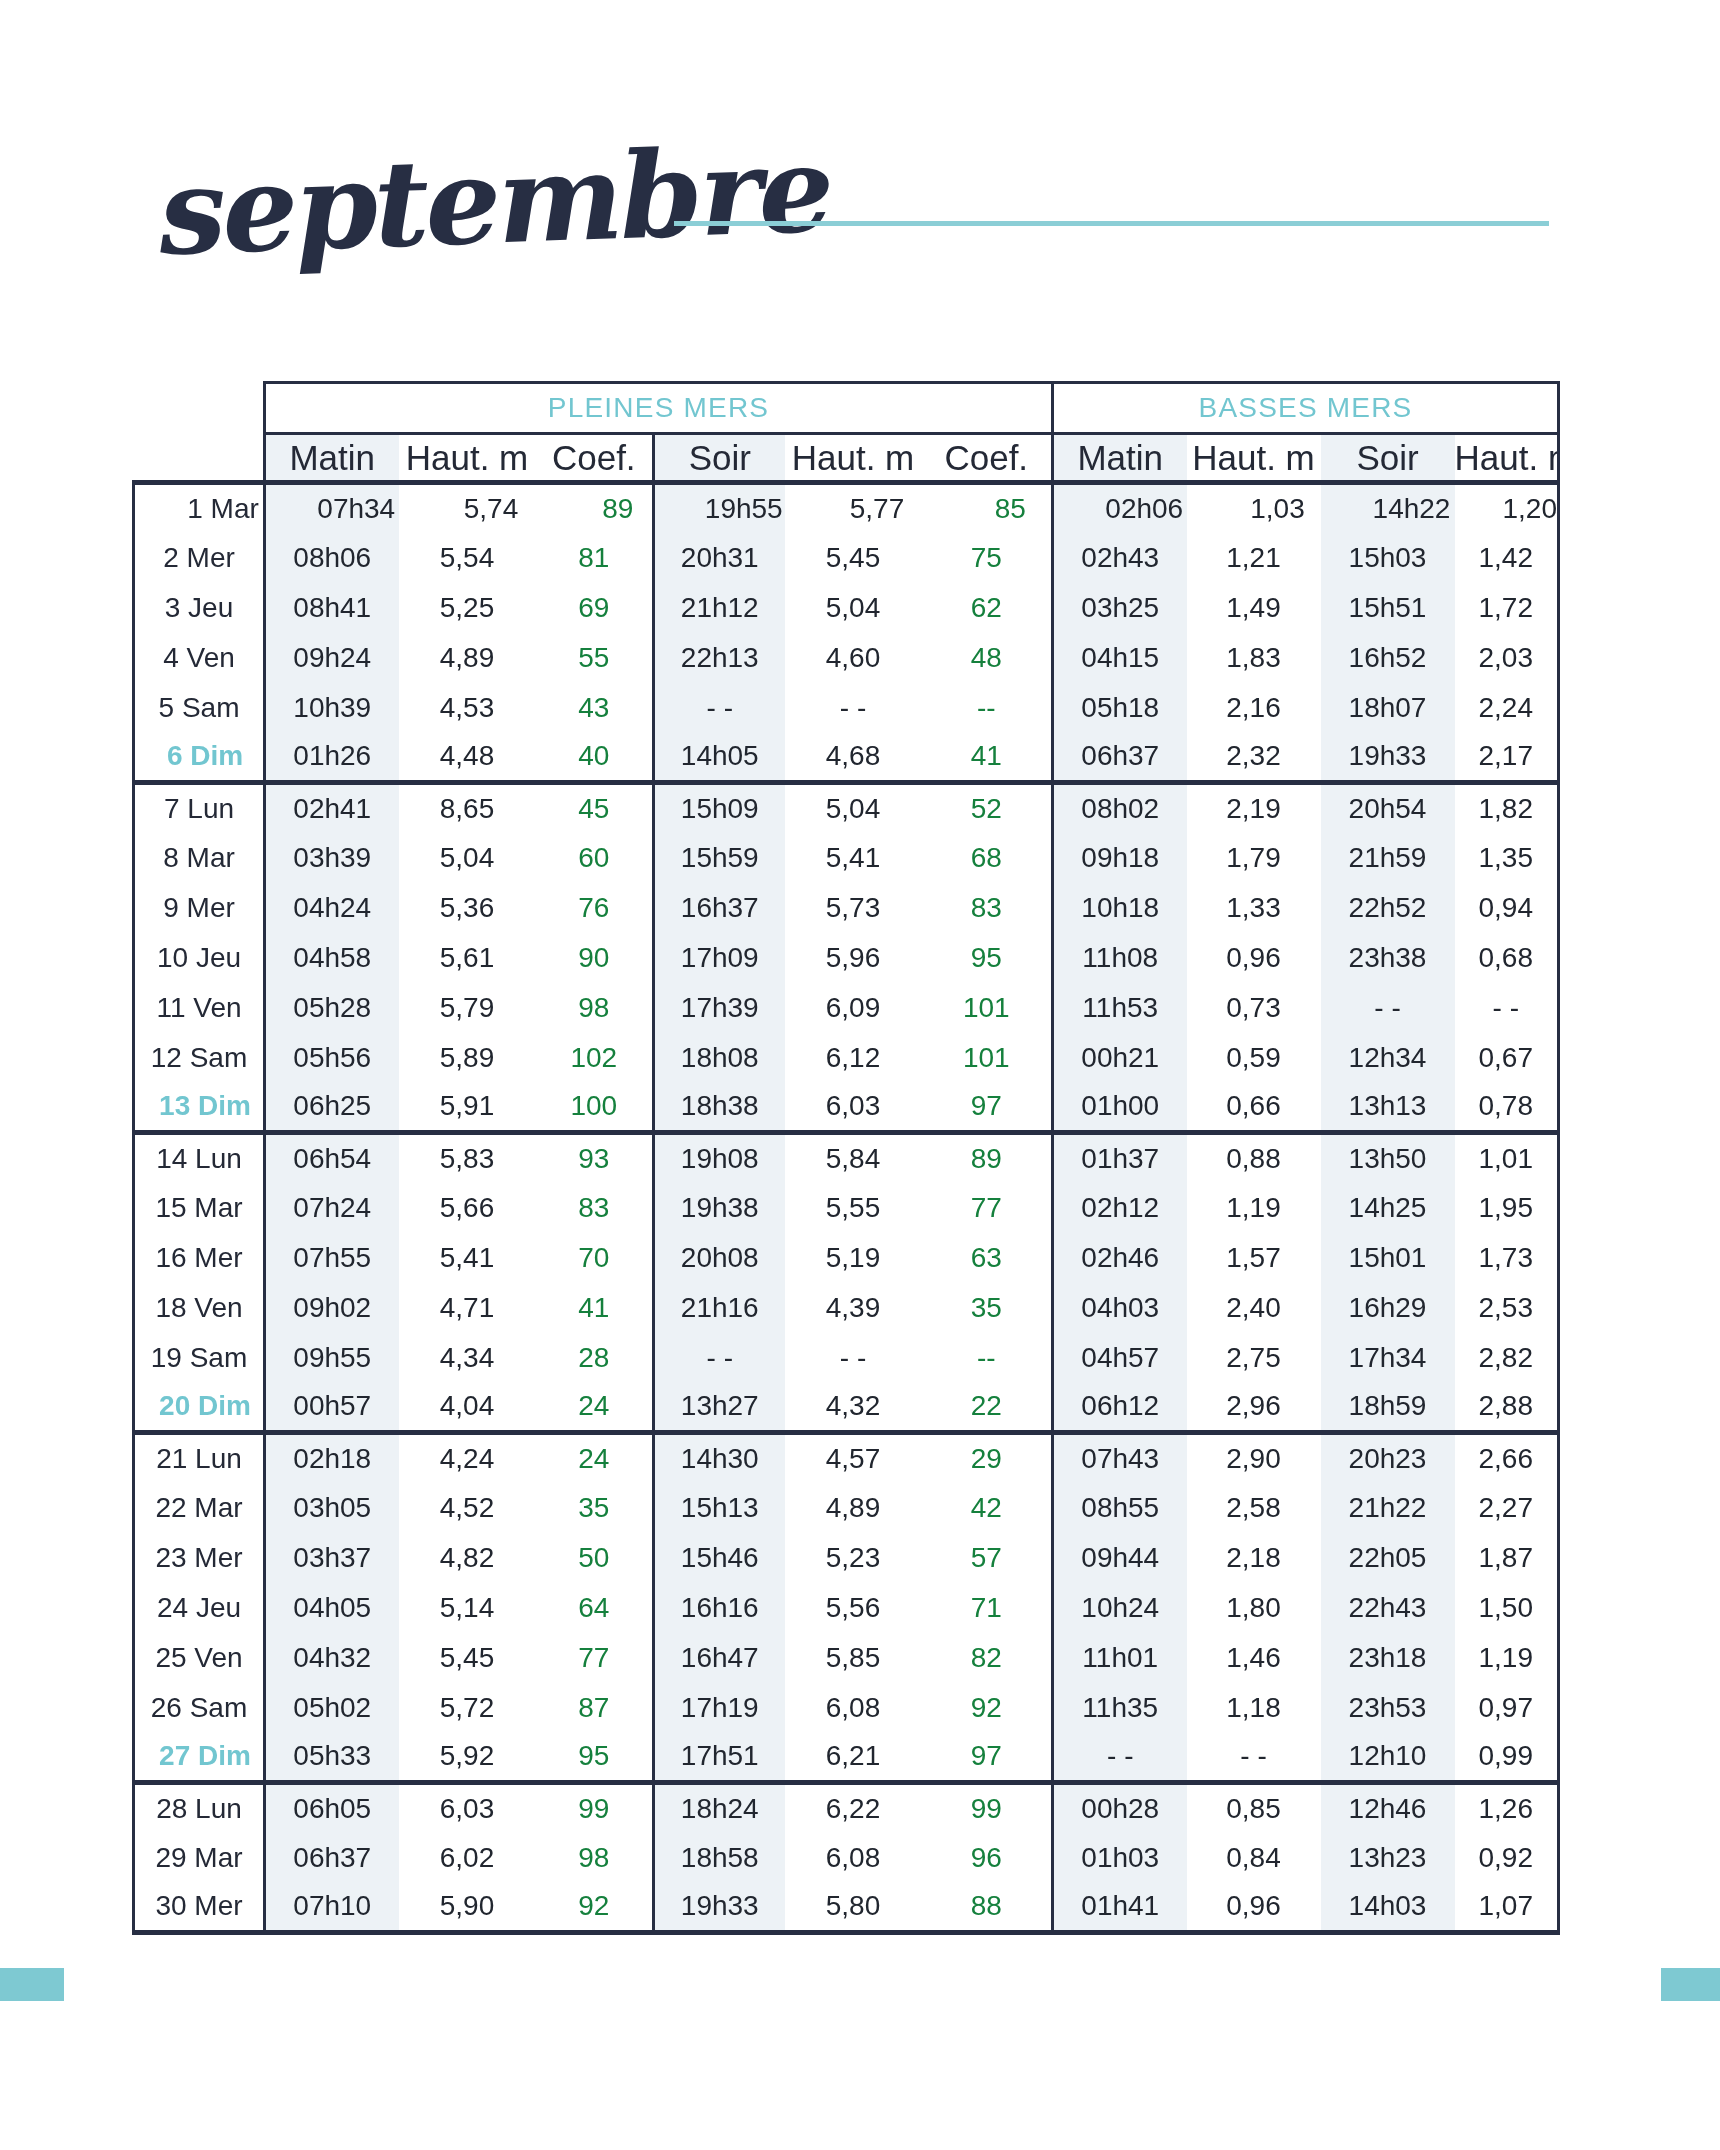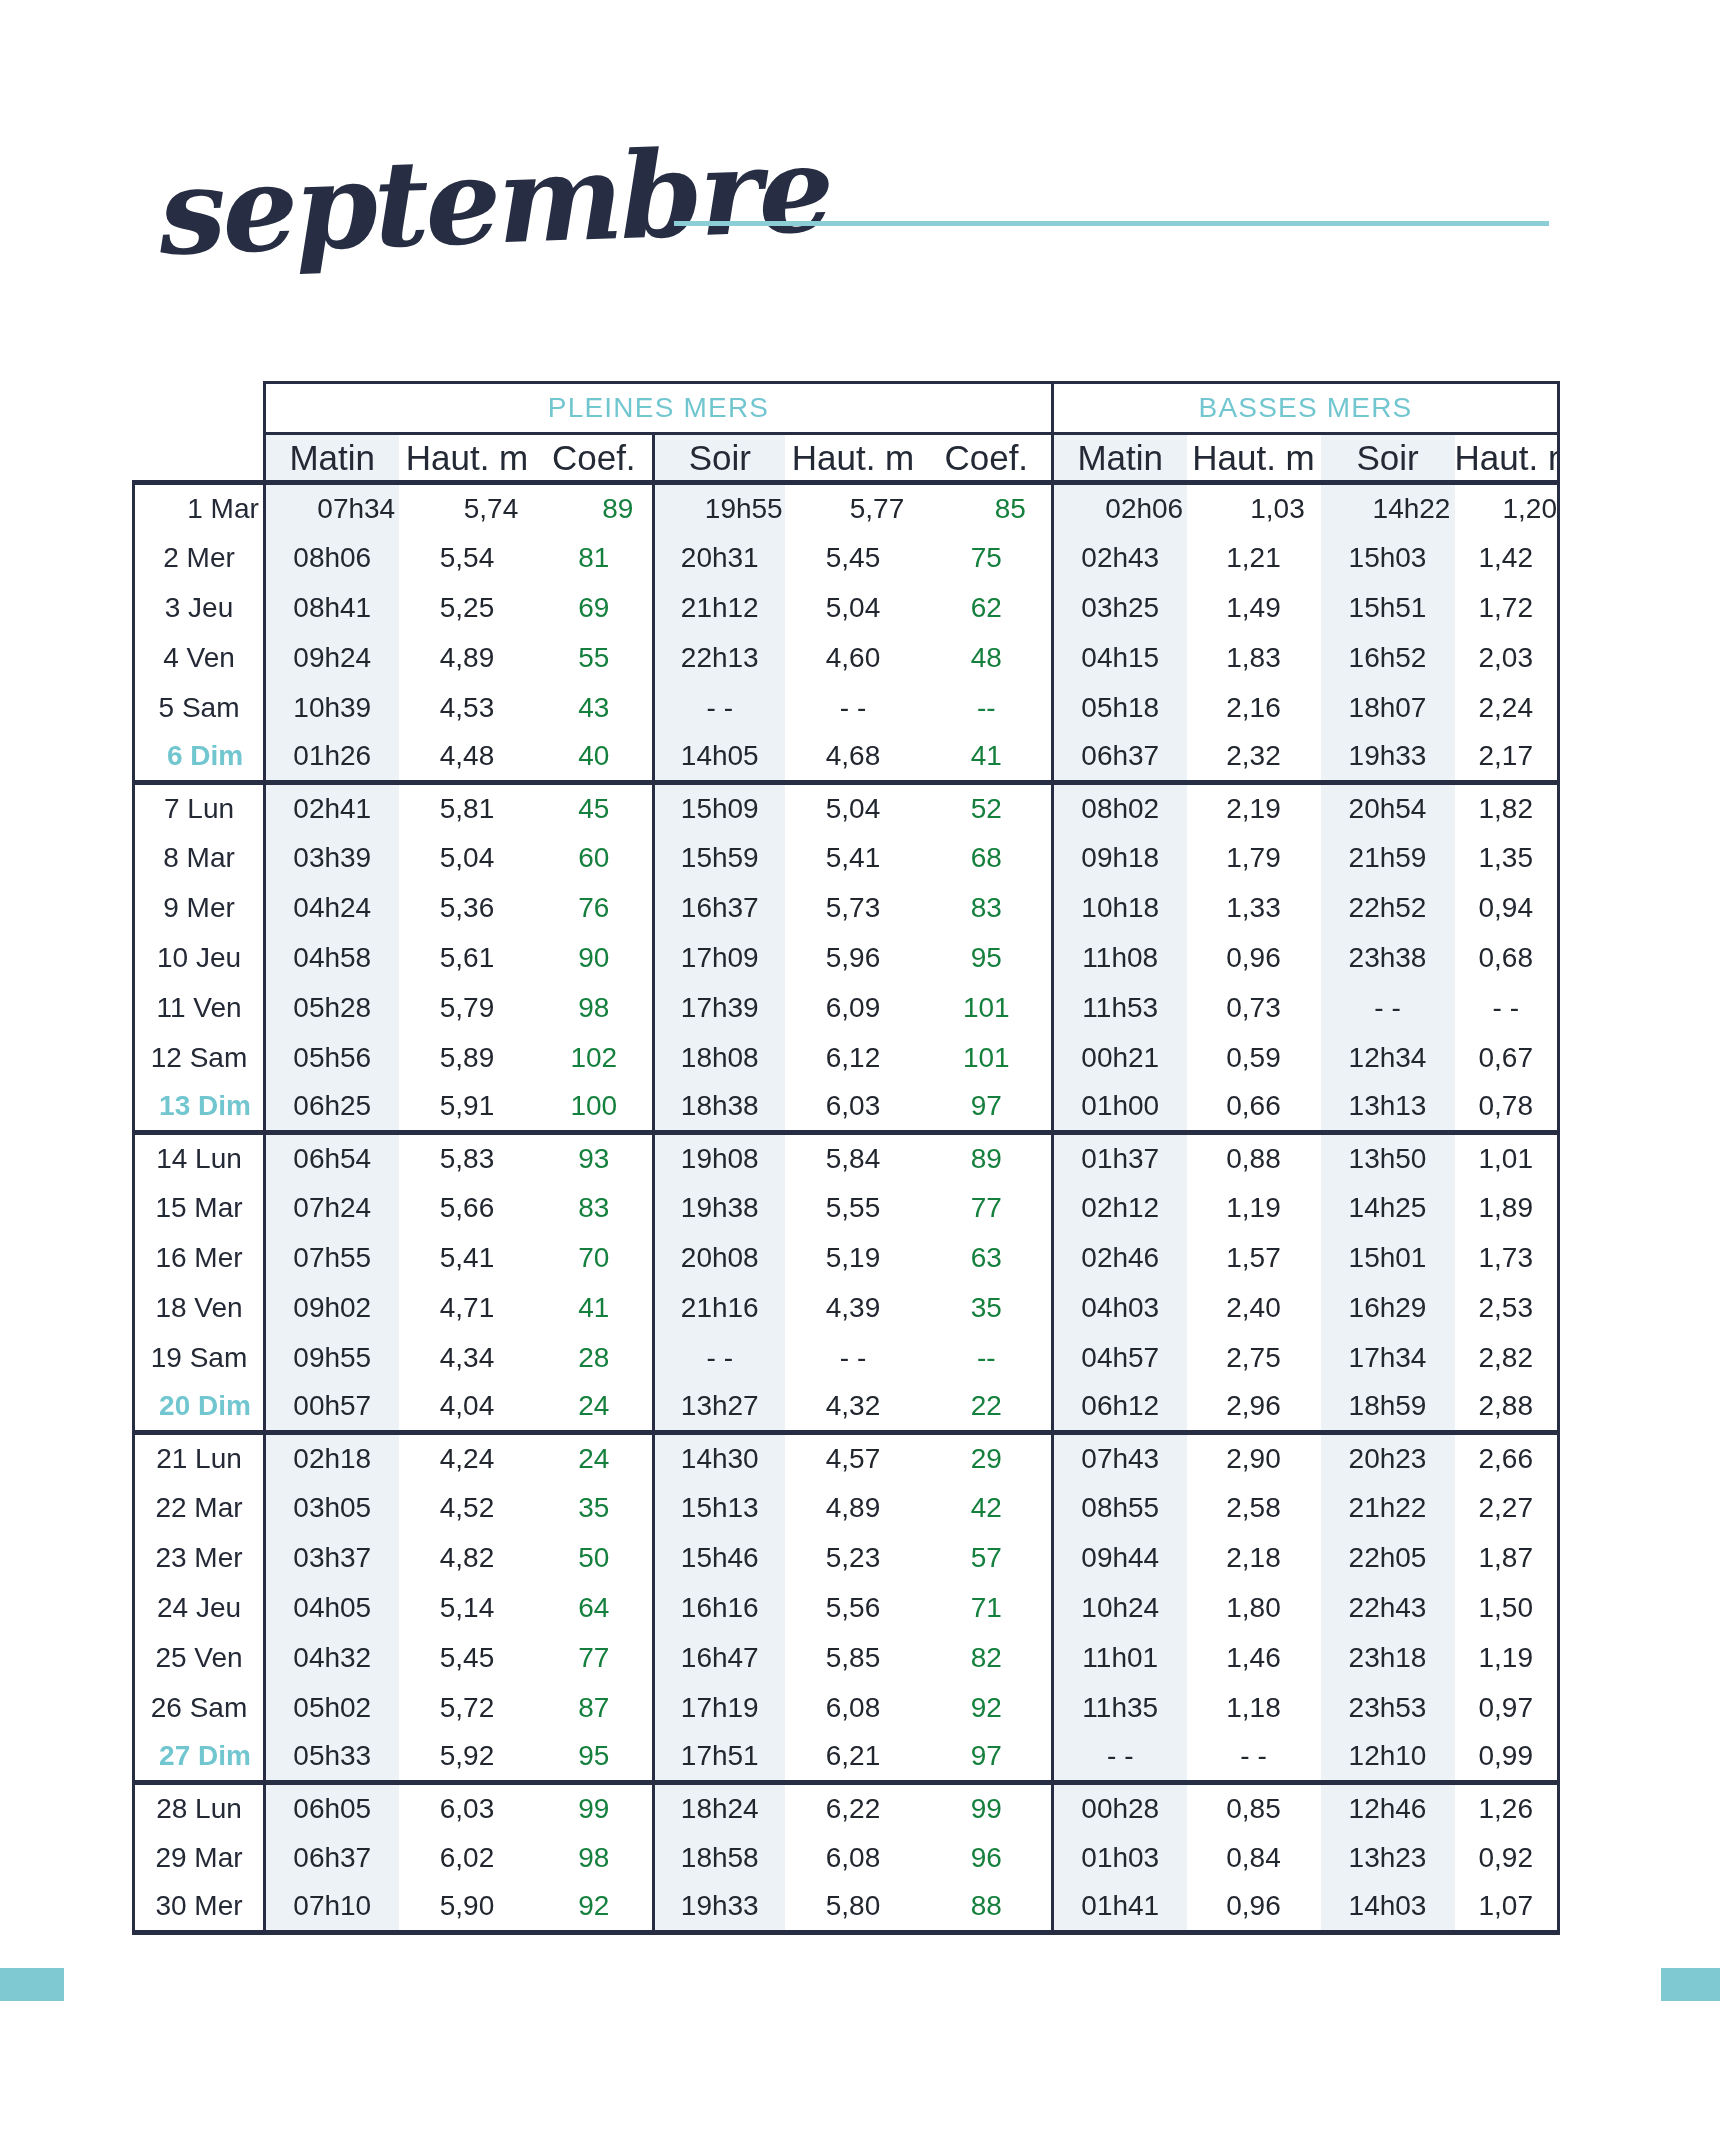--- a/index.html
+++ b/index.html
@@ -173,21 +173,21 @@
         <td>4,68</td>
         <td class="coef">41</td>
         <td class="c-bm bgc">06h37</td>
         <td>2,32</td>
         <td class="bgc">19h33</td>
         <td class="last">2,17</td>
       </tr>
       <tr>
         <td class="day">7 Lun</td>
         <td class="c-pm bgc">02h41</td>
-        <td>5,81</td>
+        <td>8,65</td>
         <td class="coef">45</td>
         <td class="c-ps bgc">15h09</td>
         <td>5,04</td>
         <td class="coef">52</td>
         <td class="c-bm bgc">08h02</td>
         <td>2,19</td>
         <td class="bgc">20h54</td>
         <td class="last">1,82</td>
       </tr>
       <tr>
@@ -285,21 +285,21 @@
         <td class="day">15 Mar</td>
         <td class="c-pm bgc">07h24</td>
         <td>5,66</td>
         <td class="coef">83</td>
         <td class="c-ps bgc">19h38</td>
         <td>5,55</td>
         <td class="coef">77</td>
         <td class="c-bm bgc">02h12</td>
         <td>1,19</td>
         <td class="bgc">14h25</td>
-        <td class="last">1,89</td>
+        <td class="last">1,95</td>
       </tr>
       <tr>
         <td class="day">16 Mer</td>
         <td class="c-pm bgc">07h55</td>
         <td>5,41</td>
         <td class="coef">70</td>
         <td class="c-ps bgc">20h08</td>
         <td>5,19</td>
         <td class="coef">63</td>
         <td class="c-bm bgc">02h46</td>

